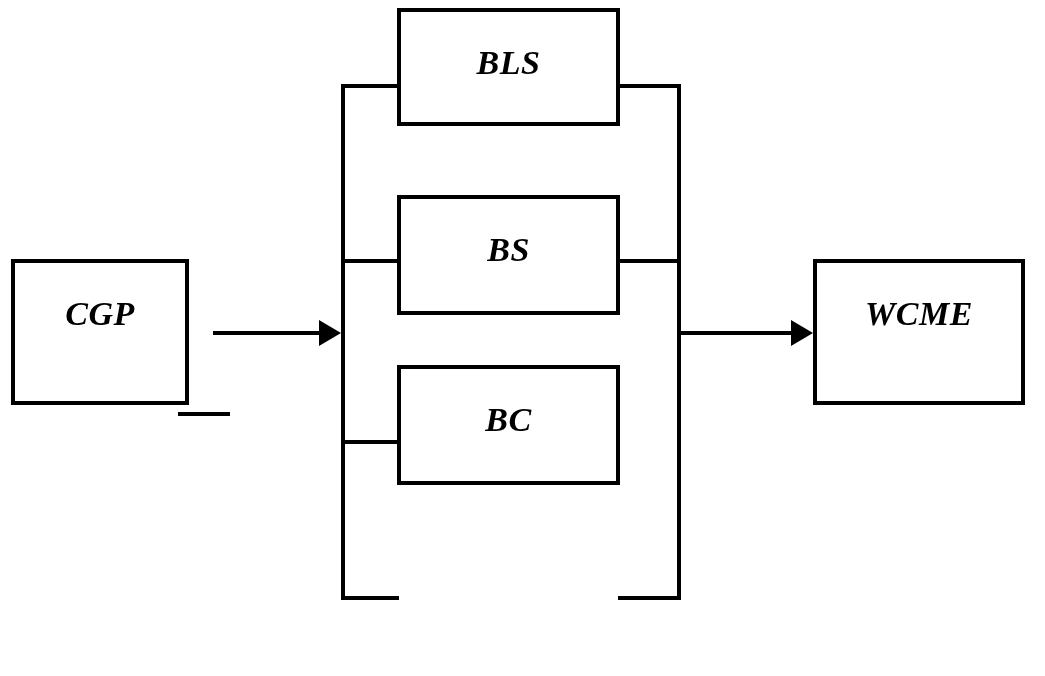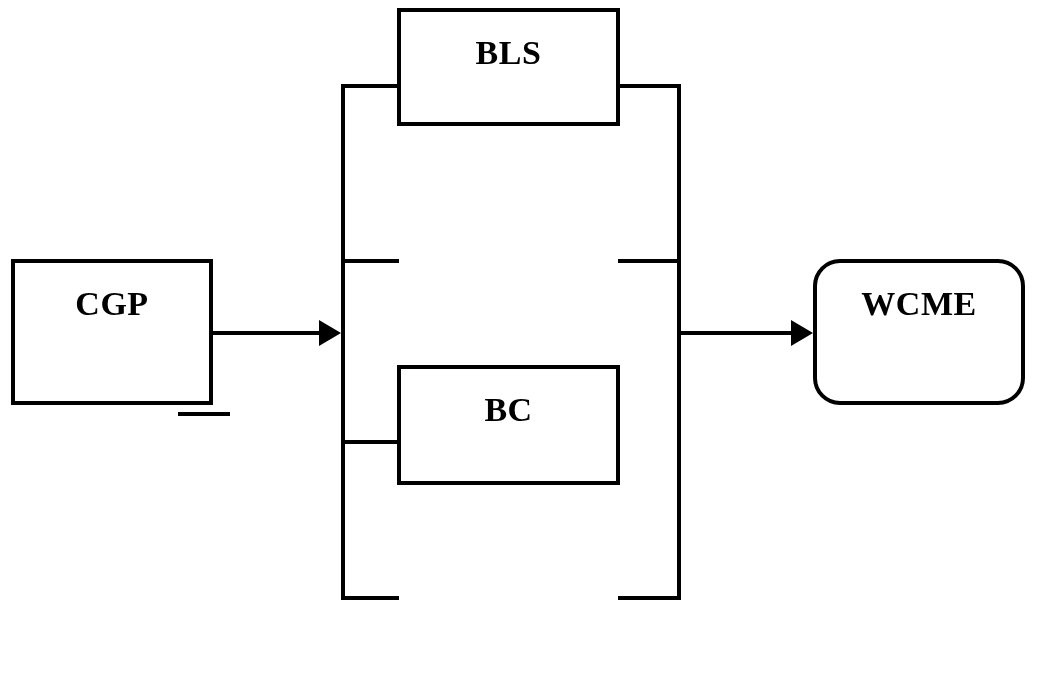--- a/index.html
+++ b/index.html
@@ -27,21 +27,21 @@
     font-family: "Liberation Serif", "DejaVu Serif", serif;
     font-weight: bold;
     font-size: 34px;
     line-height: 1;
     color: #000000;
     letter-spacing: 0.5px;
     white-space: nowrap;
     user-select: none;
   }
   
-  .node .node-label { margin-top: 24px; }
+  .node .node-label { margin-top: 34px; font-style: italic; }
 
   .seg {
     position: absolute;
     background: #000000;
   }
   .seg-h { height: 4px; }
   .seg-v { width: 4px; }
 
   .arrowhead {
     position: absolute;
@@ -50,52 +50,55 @@
     border-top: 13px solid transparent;
     border-bottom: 13px solid transparent;
     border-left: 22px solid #000000;
   }
 </style>
 </head>
 <body>
 
 <div id="canvas">
 
-  <div class="node" style="left:11px; top:259px; width:202px; height:146px;">
+  <div class="node" style="left:11px; top:259px; width:178px; height:146px;">
     <span class="node-label">CGP</span>
   </div>
 
   <div class="seg seg-h" style="left:178px; top:412px; width:52px;"></div>
 
   <div class="seg seg-h" style="left:213px; top:331px; width:110px;"></div>
   <div class="arrowhead" style="left:319px; top:320px;"></div>
 
   <div class="seg seg-v" style="left:341px; top:84px; height:516px;"></div>
 
   <div class="seg seg-h" style="left:341px; top:84px; width:58px;"></div>
   <div class="seg seg-h" style="left:341px; top:259px; width:58px;"></div>
   <div class="seg seg-h" style="left:341px; top:440px; width:58px;"></div>
   <div class="seg seg-h" style="left:341px; top:596px; width:58px;"></div>
 
   <div class="node" style="left:397px; top:8px; width:223px; height:118px;">
     <span class="node-label">BLS</span>
   </div>
 
+  <div class="node" style="left:397px; top:195px; width:223px; height:120px;">
+    <span class="node-label">BS</span>
+  </div>
 
   <div class="node" style="left:397px; top:365px; width:223px; height:120px;text-align:center;">
     <span class="node-label">BC</span>
   </div>
 
 
   <div class="seg seg-h" style="left:618px; top:84px; width:63px;"></div>
   <div class="seg seg-h" style="left:618px; top:259px; width:63px;"></div>
   <div class="seg seg-h" style="left:618px; top:596px; width:63px;"></div>
 
   <div class="seg seg-v" style="left:677px; top:84px; height:516px;"></div>
 
   <div class="seg seg-h" style="left:677px; top:331px; width:118px;"></div>
   <div class="arrowhead" style="left:791px; top:320px;"></div>
 
-  <div class="node" style="left:813px; top:259px; width:212px; height:146px;border-radius:27px;">
+  <div class="node" style="left:813px; top:259px; width:212px; height:146px;">
     <span class="node-label">WCME</span>
   </div>
 
 </div>
 
 </body></html>

